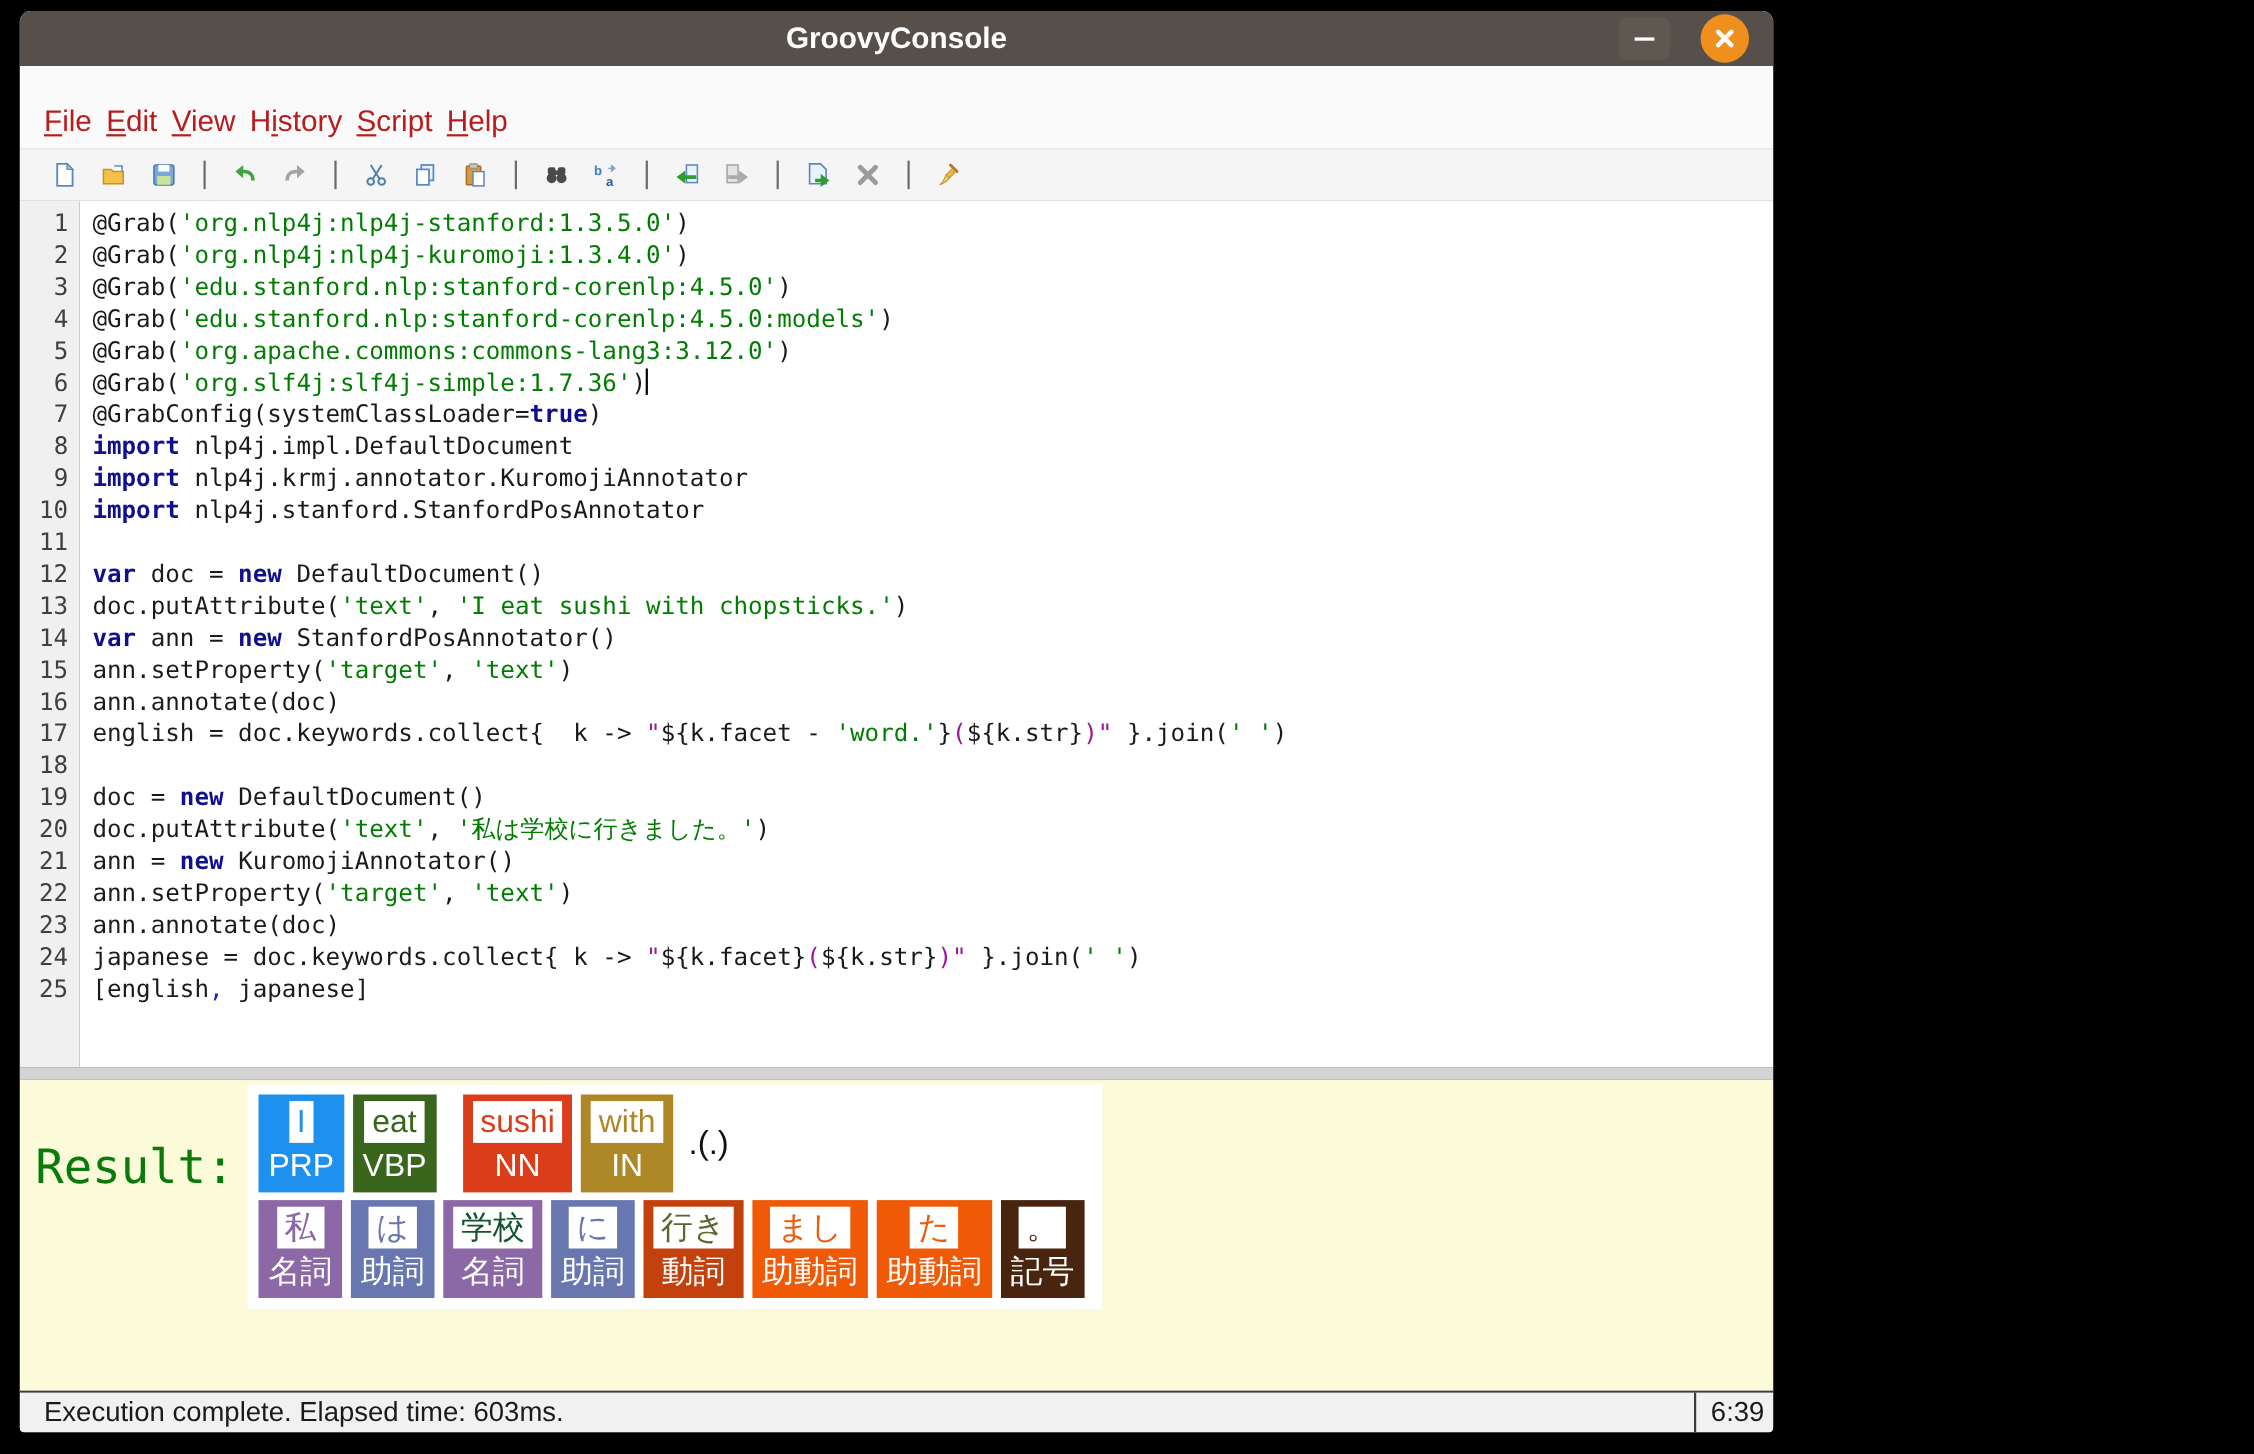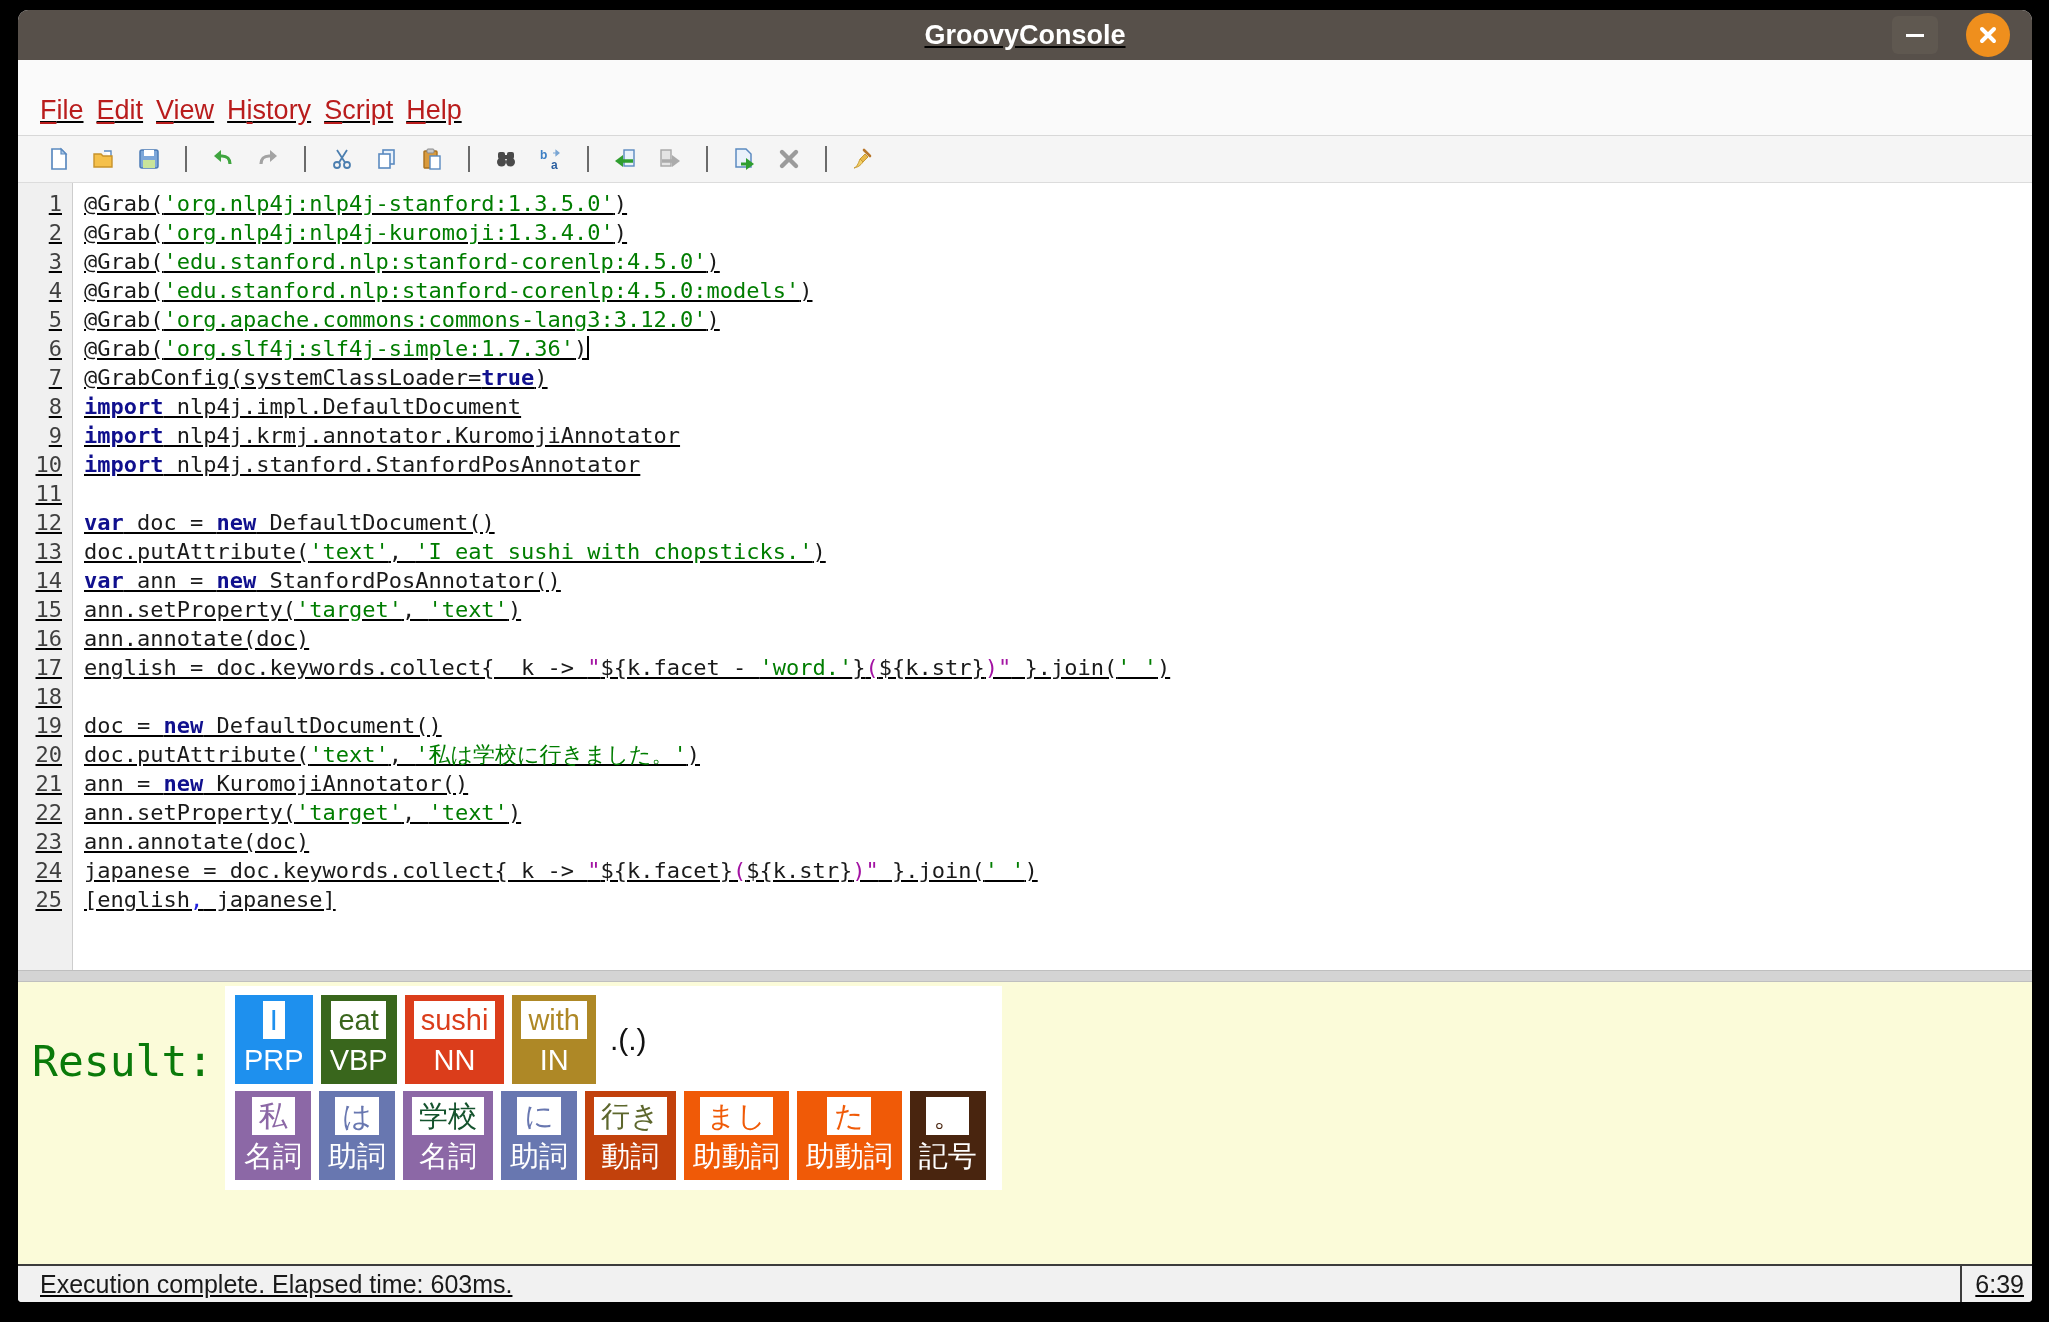--- a/index.html
+++ b/index.html
@@ -1,20 +1,20 @@
 <!DOCTYPE html>
 <html><head>
 <meta charset="utf-8">
 <style>
   html,body{margin:0;padding:0;}
   body{width:2049px;height:1322px;background:#000;position:relative;overflow:hidden;}
 
-  .window{position:absolute;left:18px;top:10px;width:2014px;height:1292px;
+  .window{position:absolute;left:18px;top:10px;width:1594px;height:1292px;
     background:#fff;border-radius:10px 10px 4px 4px;overflow:hidden;
-    display:flex;flex-direction:column;text-decoration:underline;}
+    display:flex;flex-direction:column;}
 
   
   .titlebar{flex:0 0 50px;background:#57504A;position:relative;
     display:flex;align-items:center;justify-content:center;}
   .title{color:#fff;font-weight:bold;font-size:27px;
     font-family:"Liberation Sans",sans-serif;}
   .win-controls{position:absolute;right:22px;top:0;height:100%;
     display:flex;align-items:center;gap:28px;}
   .min-btn{width:46px;height:38px;background:#5F5850;border-radius:6px;
     display:flex;align-items:center;justify-content:center;cursor:default;}
@@ -358,21 +358,21 @@
     <div class="token-panel">
       <div class="token-row">
           <div class="token" style="background: rgb(30, 144, 238);">
             <div class="t-word" style="color: rgb(30, 144, 238);">I</div>
             <div class="t-tag">PRP</div>
           </div>
           <div class="token" style="background: rgb(57, 102, 28);">
             <div class="t-word" style="color: rgb(57, 102, 28);">eat</div>
             <div class="t-tag">VBP</div>
           </div>
-          <div class="token" style="background: rgb(219, 61, 27);">
+          <div class="token" style="background: rgb(219, 61, 27); margin-left: 16px;">
             <div class="t-word" style="color: rgb(219, 61, 27);">sushi</div>
             <div class="t-tag">NN</div>
           </div>
           <div class="token" style="background: rgb(174, 136, 38);">
             <div class="t-word" style="color: rgb(174, 136, 38);">with</div>
             <div class="t-tag">IN</div>
           </div>
           <span class="suffix">.(.)</span>
         </div>
       <div class="token-row">

